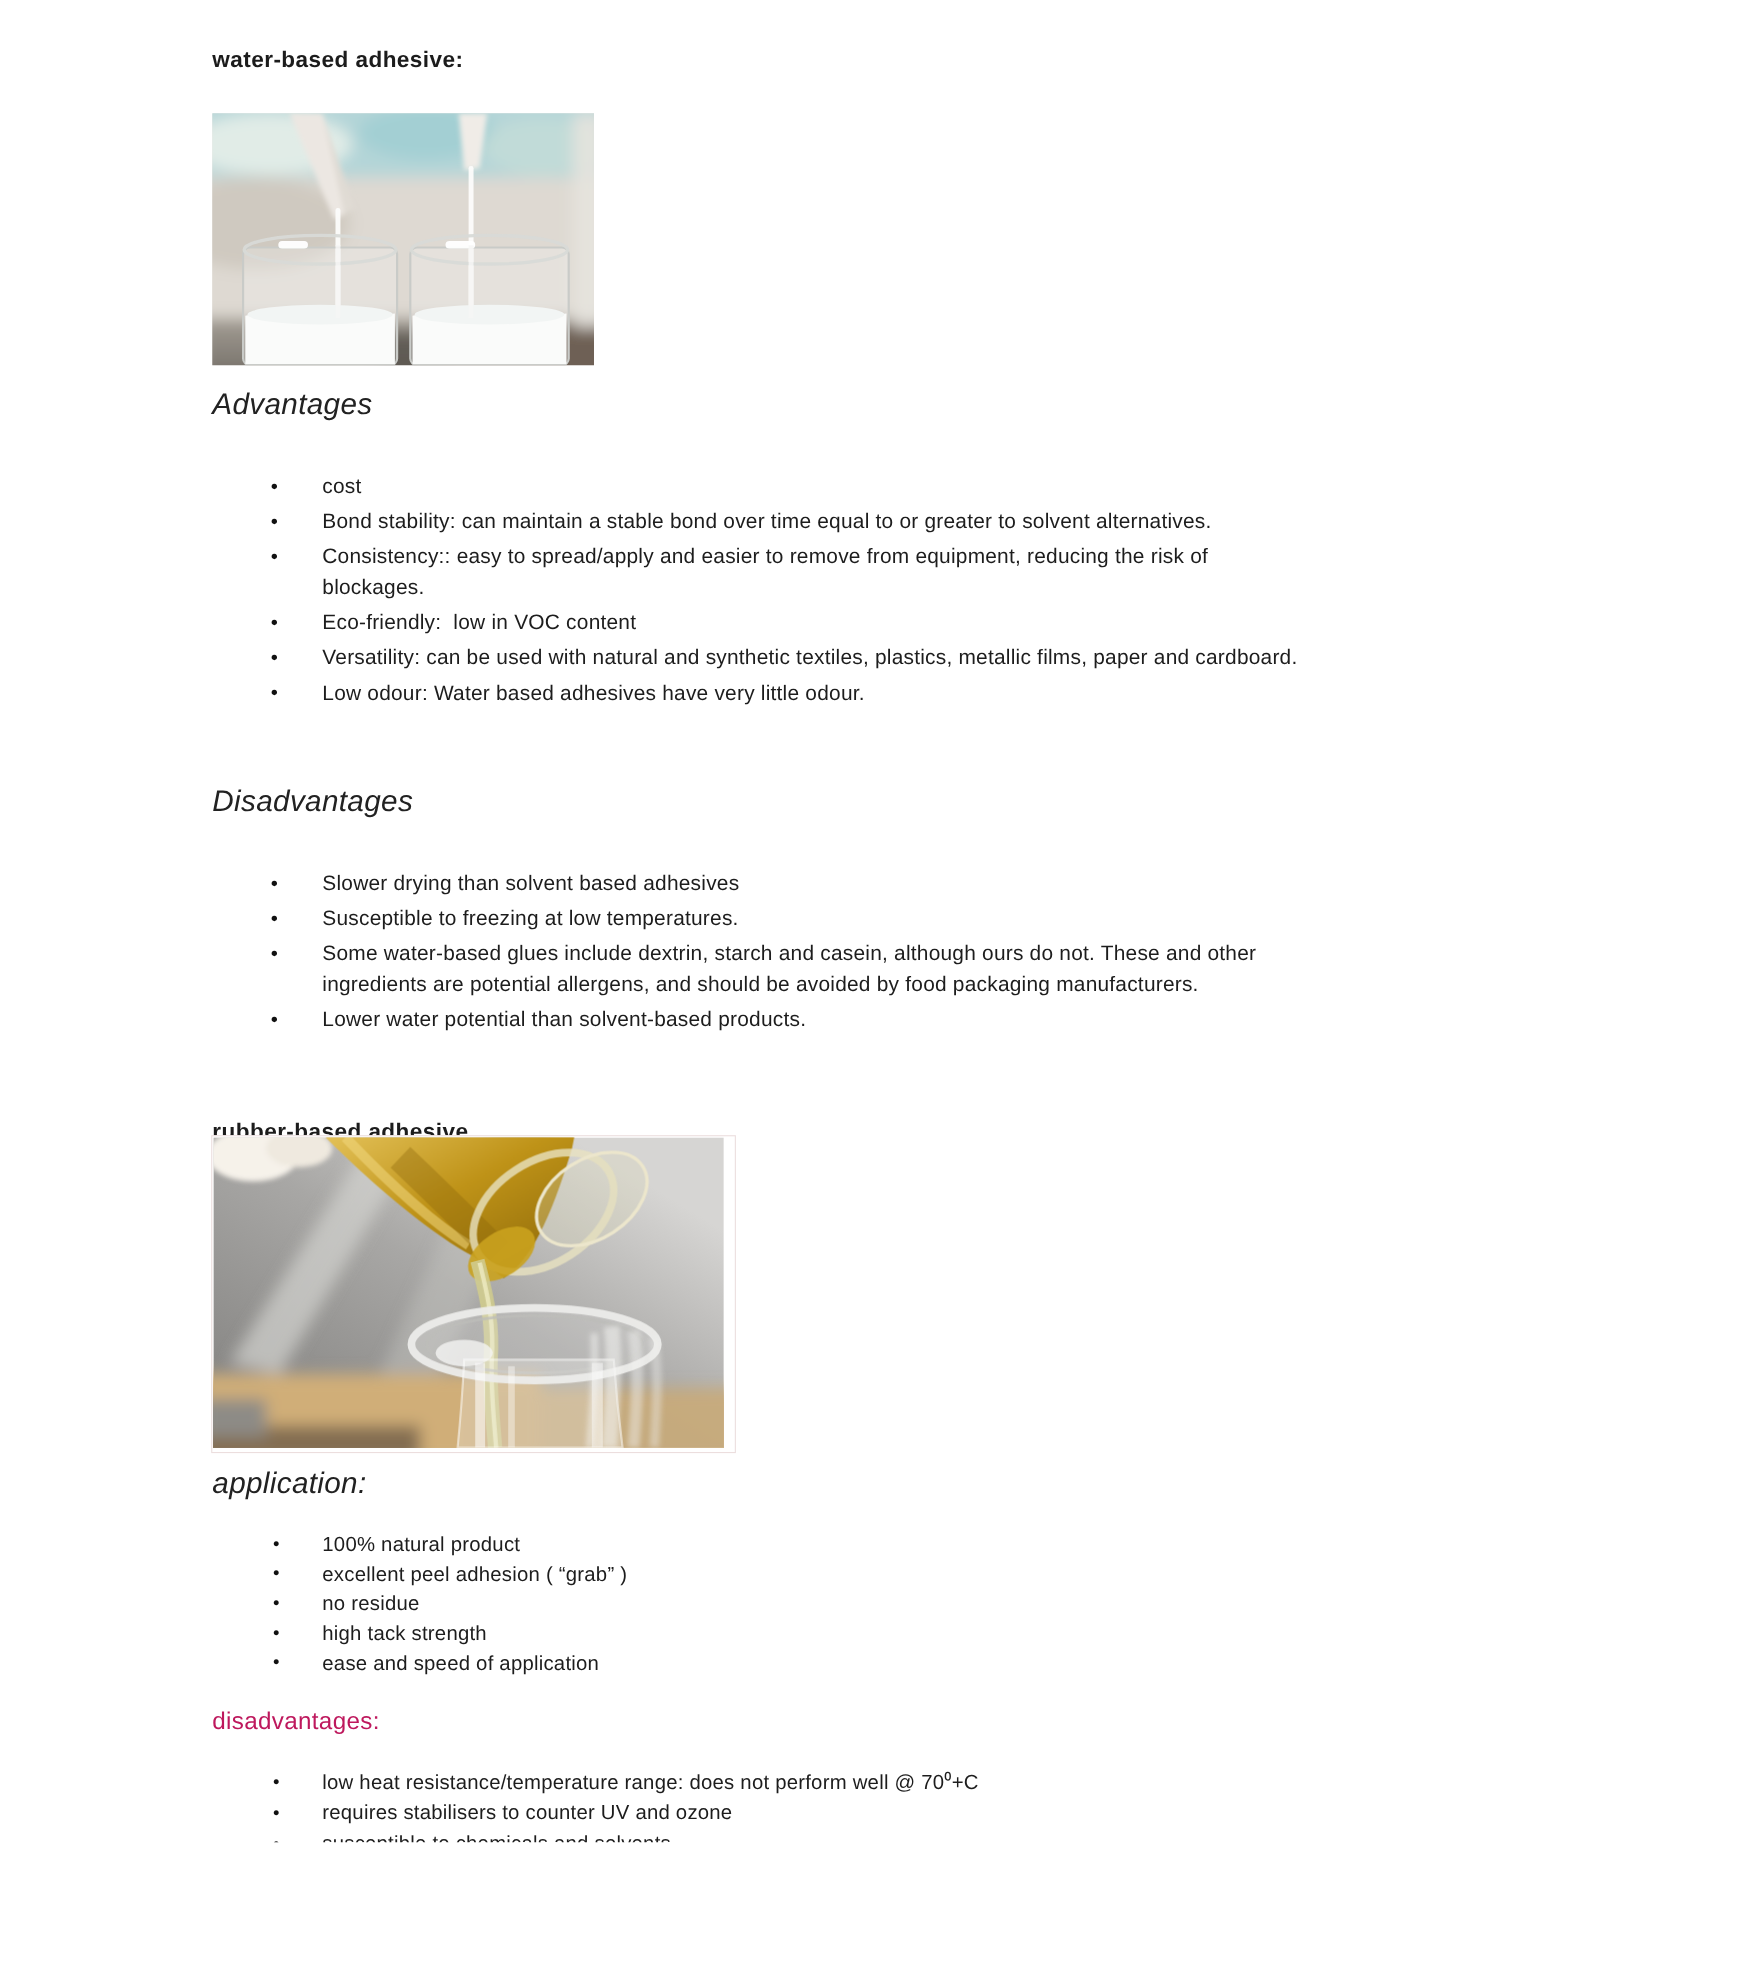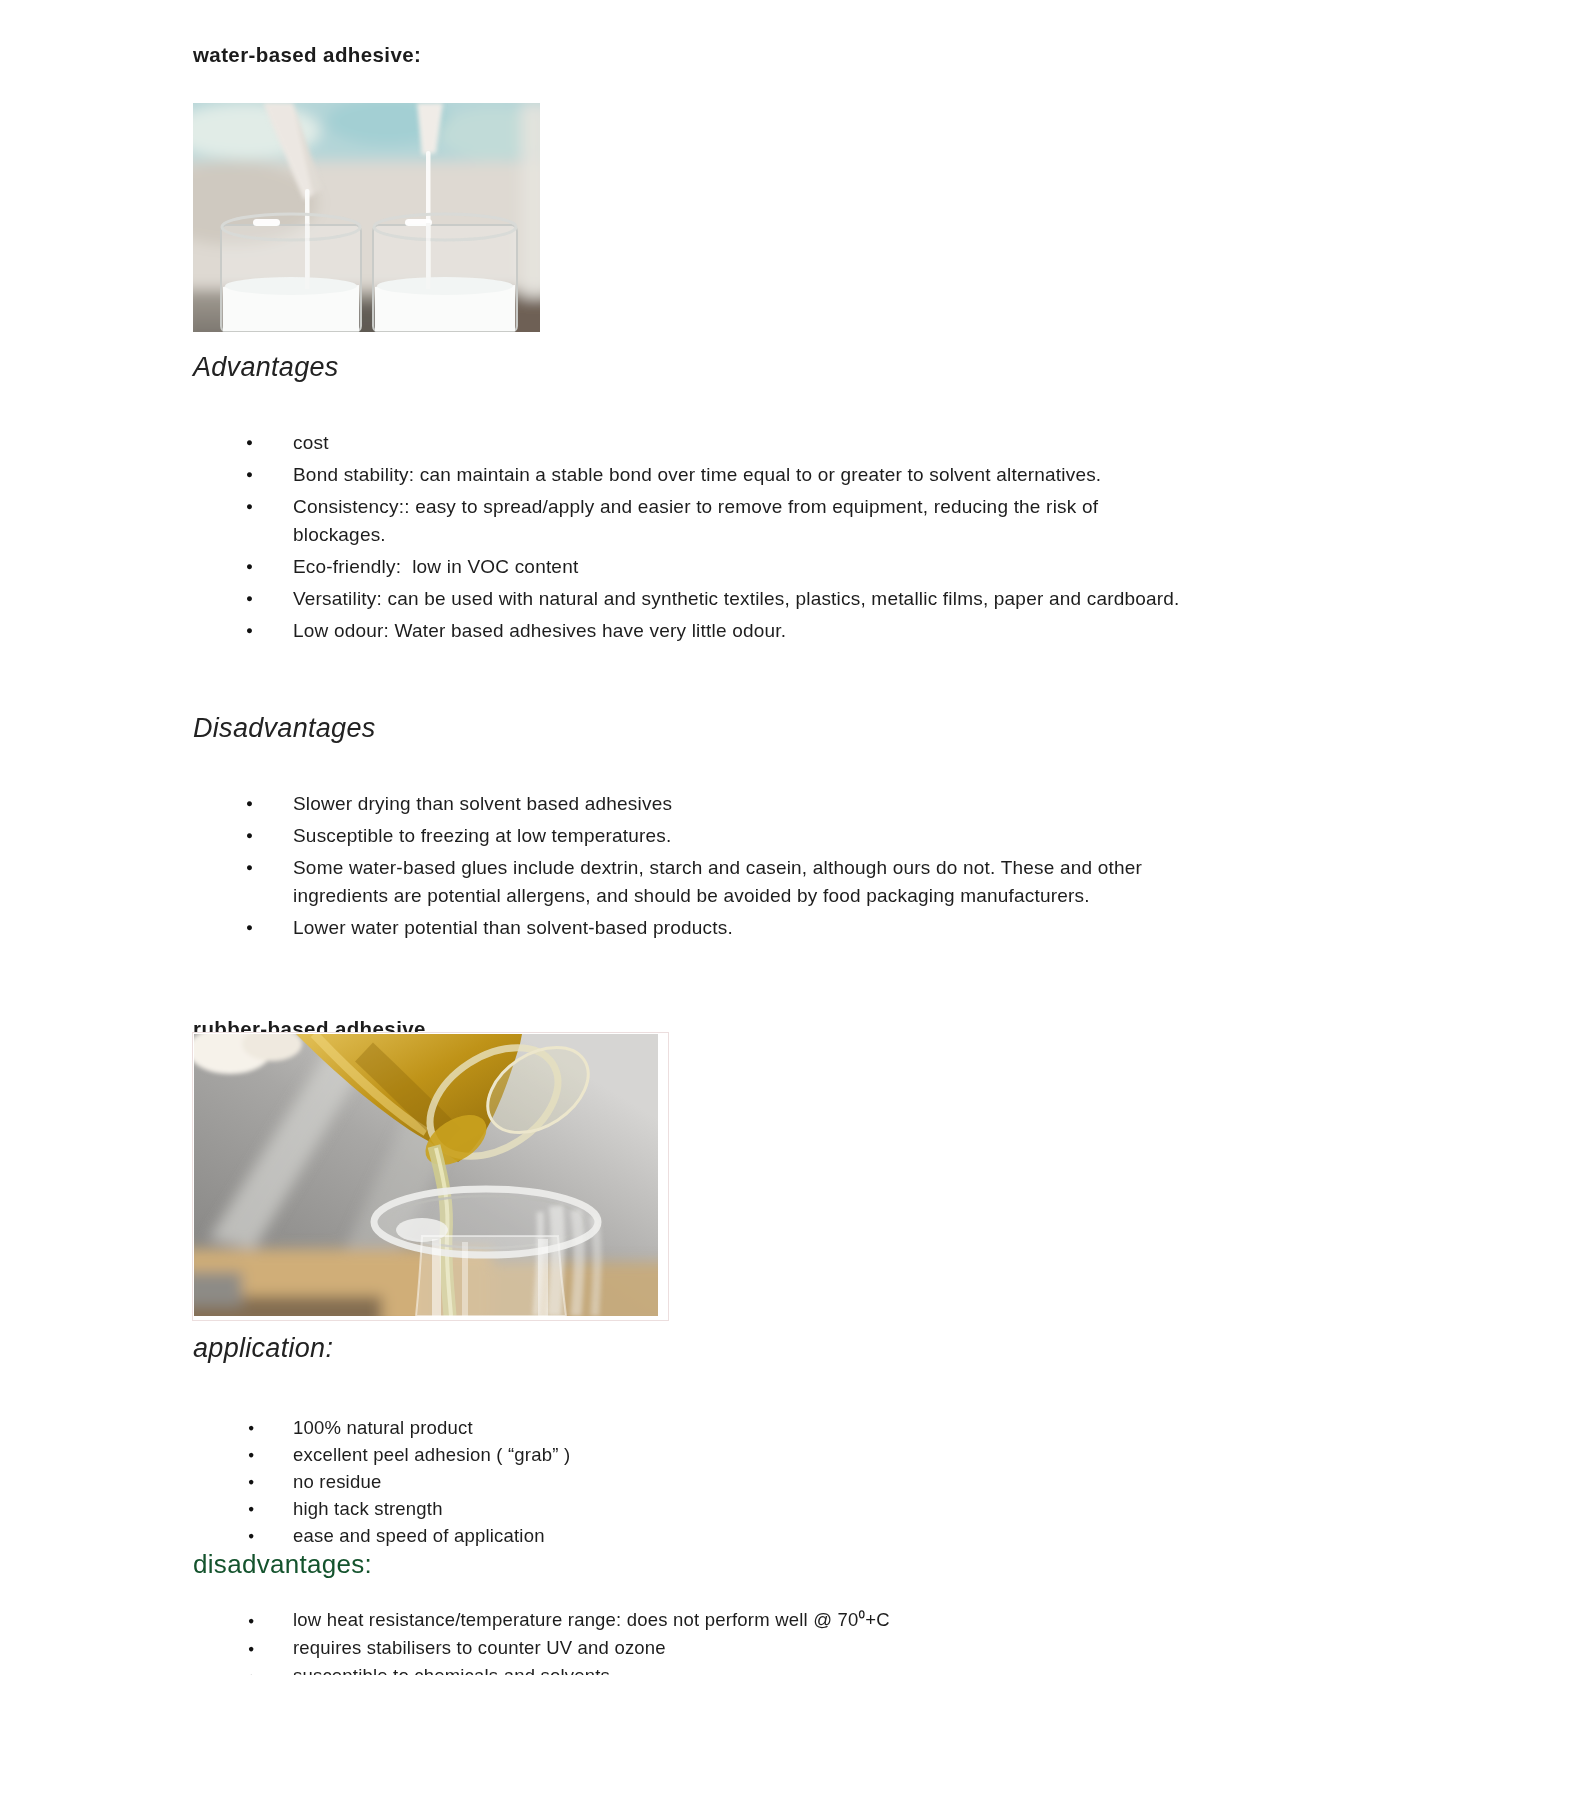--- a/index.html
+++ b/index.html
@@ -3,21 +3,21 @@
 <meta charset="utf-8">
 <style>
   html,body { margin:0; padding:0; background:#ffffff; }
   .page {
     position:relative; width:1588px; height:1675px; background:#ffffff;
     font-family:"Liberation Sans", sans-serif; color:#1c1c1c; overflow:hidden;
   }
   .abs { position:absolute; margin:0; }
   .h-bold   { font-size:20.5px; font-weight:700; letter-spacing:0.4px; line-height:26px; white-space:pre-wrap; }
   .h-italic { font-size:27px; font-weight:400; font-style:italic; letter-spacing:0.3px; line-height:25px; color:#222; white-space:pre-wrap; }
-  .h-plain  { font-size:26px; font-weight:400; letter-spacing:0.3px; line-height:25px; color:#14532d; white-space:pre-wrap; }
+  .h-plain  { font-size:22px; font-weight:400; letter-spacing:0.3px; line-height:25px; color:#be185d; white-space:pre-wrap; }
 
   ul.blist { list-style:none; padding:0; margin:0; }
   ul.blist li { position:relative; white-space:pre-wrap; letter-spacing:0.2px; color:#1d1d1d; }
   ul.blist li::before { content:"\25CF"; position:absolute; top:0; color:#111; }
 
   ul.list-lg { width:1160px; }
   ul.list-lg li { font-size:19px; line-height:27.5px; padding-left:100px; margin-bottom:4.5px; }
   ul.list-lg li::before { left:53px; font-size:11.5px; line-height:27.5px; }
 
   ul.list-sm { width:1160px; }
@@ -32,21 +32,21 @@
   #photo1          { top:103px; left:193px; width:347px; height:229px; }
   #water-adv-head  { top:355px; left:193px; }
   #water-adv-list  { top:429px; left:193px; }
   #water-dis-head  { top:716px; left:193px; }
   #water-dis-list  { top:790px; left:193px; }
   #rubber-heading  { top:1016px; left:193px; }
   #photo2          { top:1032px; left:192px; border:1px solid #ecdede; background:#ffffff;
                      padding:1px 10px 4px 1px; }
   #photo2 svg { display:block; }
   #rubber-adv-head { top:1336px; left:193px; }
-  #rubber-adv-list { top:1390px; left:193px;margin-top:24px; }
+  #rubber-adv-list { top:1390px; left:193px; }
   #rubber-dis-head { top:1552px; left:193px; }
   #rubber-dis-list { top:1606px; left:193px; }
 
   figure svg { display:block; }
 </style>
 </head>
 <body>
 
 <div class="page">
 

